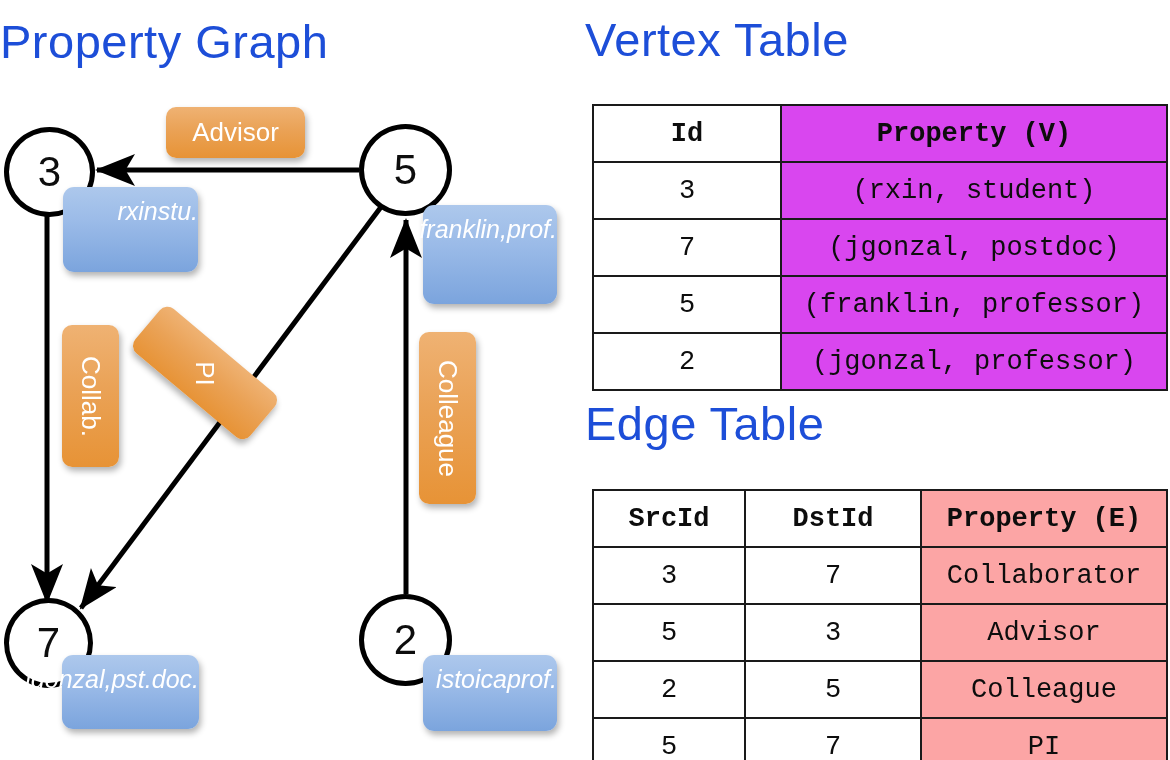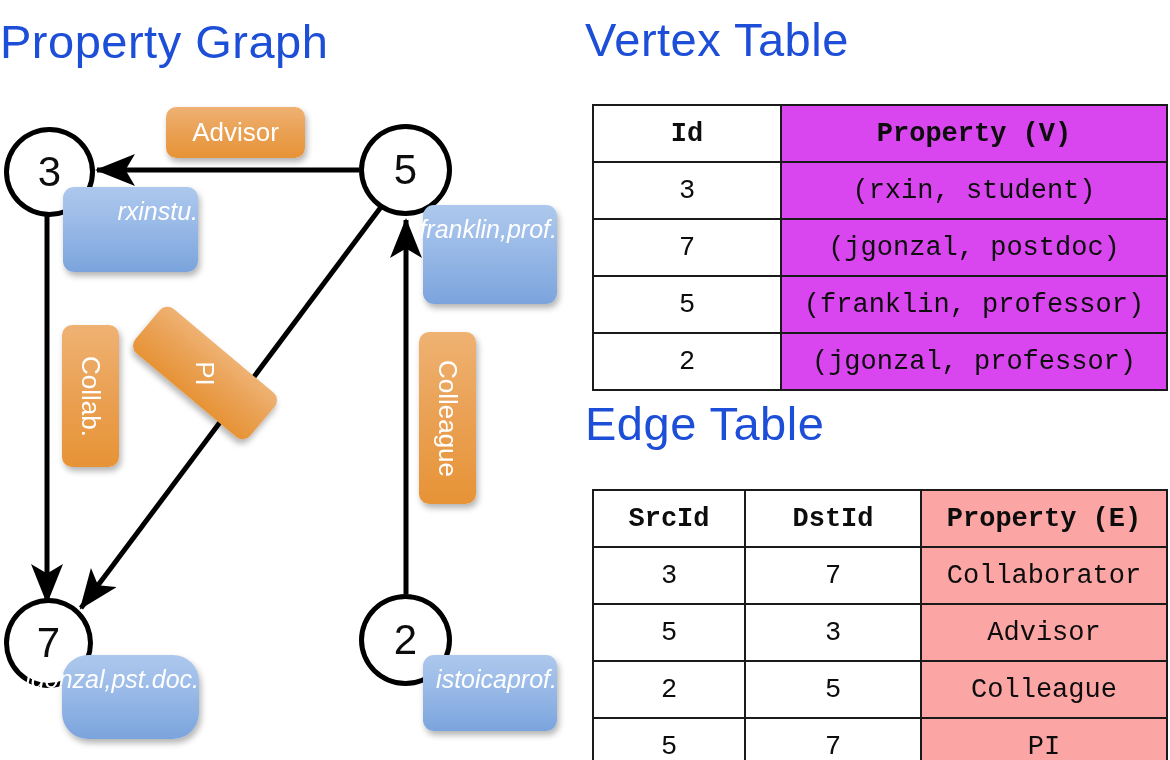--- a/index.html
+++ b/index.html
@@ -159,21 +159,21 @@
   </div>
 
   <div class="vprop" style="left:63px; top:187px; width:135px; height:85px;">
     <div>rxin</div>
     <div>stu.</div>
   </div>
   <div class="vprop" style="left:423px; top:189px; width:134px; height:99px;margin-top:16px;">
     <div>franklin,</div>
     <div>prof.</div>
   </div>
-  <div class="vprop" style="left:62px; top:655px; width:137px; height:84px;border-radius:26px;">
+  <div class="vprop" style="left:62px; top:655px; width:137px; height:74px;">
     <div>jgonzal,</div>
     <div>pst.doc.</div>
   </div>
   <div class="vprop" style="left:423px; top:655px; width:134px; height:76px;">
     <div>istoica</div>
     <div>prof.</div>
   </div>
 
   <div class="eprop" style="left:166px; top:107px; width:139px; height:51px;">
     <span>Advisor</span>

